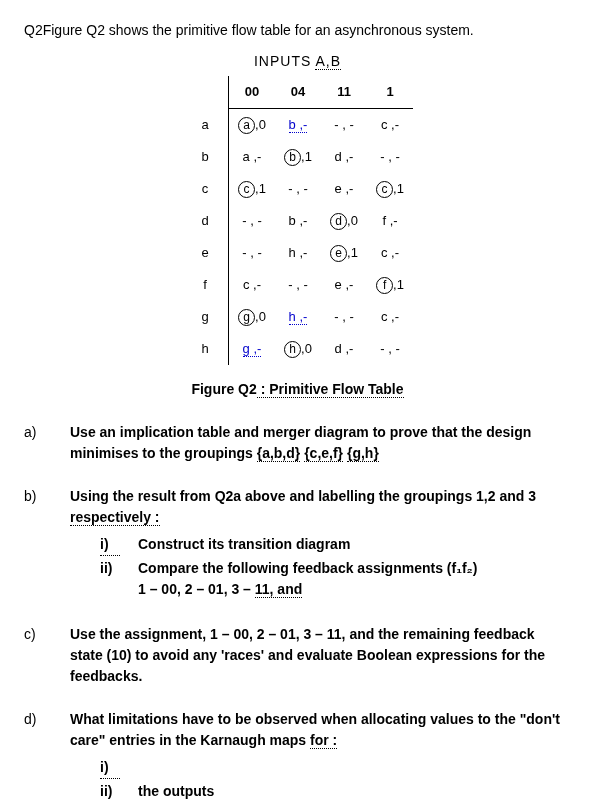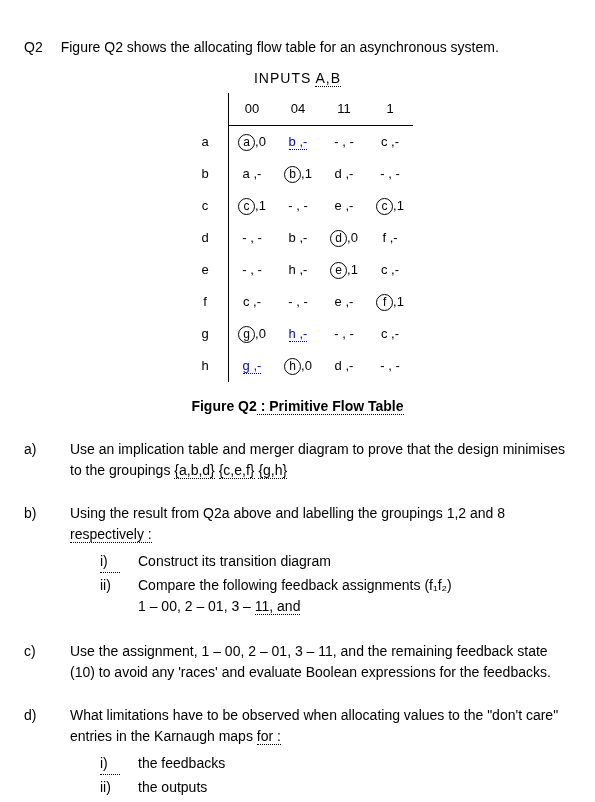--- a/index.html
+++ b/index.html
@@ -6,60 +6,60 @@
     font-family: Arial, Helvetica, sans-serif;
     font-size: 14px;
     color: #000;
     background: #fff;
     margin: 0;
     padding: 20px 24px;
     width: 595px;
     box-sizing: border-box;
     line-height: 1.5;
   }
-  .q-header { display: flex; gap: 18px; margin-bottom: 10px; margin-top: 17px; }
+  .q-header { display: flex; margin-bottom: 10px; }
   .q-num { font-weight: normal; }
   .inputs-label { text-align: center; margin: 8px 0 4px 0; letter-spacing: 1px; }
   .underline-dotted { border-bottom: 1px dotted #000; }
   .table-wrap { display: flex; justify-content: center; margin-bottom: 12px; }
   table.flow { border-collapse: collapse; }
   table.flow td, table.flow th {
     width: 44px;
     height: 30px;
     text-align: center;
     font-weight: normal;
     font-size: 13px;
   }
-  table.flow .col-head { border-bottom: 1.5px solid #000; }
+  table.flow .col-head { border-bottom: 1.5px solid #000; font-weight: bold; }
   table.flow .data-col-first { border-left: 1.5px solid #000; }
   .circled {
     display: inline-block;
     border: 1px solid #000;
     border-radius: 50%;
     width: 15px;
     height: 15px;
     line-height: 15px;
     font-size: 12px;
   }
   .cell { white-space: nowrap; }
   .link-blue { color: #0000cc; border-bottom: 1px dotted #0000cc; }
   .fig-caption { text-align: center; margin: 14px 0 22px 0; font-weight: bold; }
   .part { display: flex; gap: 22px; margin-bottom: 22px; }
   .part-label { width: 24px; flex-shrink: 0; }
-  .part-body { flex: 1; }
+  .part-body { flex: 1; font-weight: bold; }
   .sublist { margin-top: 6px; padding-left: 30px;}
   .sub { display: flex; gap: 18px; margin-bottom: 2px; }
   .sub-label { width: 20px; flex-shrink: 0; }
 </style>
 </head>
 <body>
 
 <div class="q-header">
   <div class="q-num">Q2</div>
-  <div>Figure Q2 shows the allocating flow table for an asynchronous system.</div>
+  <div>Figure Q2 shows the primitive flow table for an asynchronous system.</div>
 </div>
 
 <div class="inputs-label">
   <span>INPUTS </span><span class="underline-dotted">A,B</span>
 </div>
 
 <div class="table-wrap">
   <table class="flow">
     <tbody>
         <tr>
@@ -138,21 +138,21 @@
 <div class="part">
   <div class="part-label">a)</div>
   <div class="part-body">
     <span>Use an implication table and merger diagram to prove that the design minimises to the groupings </span><span class="underline-dotted">{a,b,d}</span><span> </span><span class="underline-dotted">{c,e,f}</span><span> </span><span class="underline-dotted">{g,h}</span>
   </div>
 </div>
 
 <div class="part">
   <div class="part-label">b)</div>
   <div class="part-body">
-    <span>Using the result from Q2a above and labelling the groupings 1,2 and 8 </span><span class="underline-dotted">respectively :</span>
+    <span>Using the result from Q2a above and labelling the groupings 1,2 and 3 </span><span class="underline-dotted">respectively :</span>
     <div class="sublist">
       <div class="sub">
         <div class="sub-label underline-dotted">i)</div>
         <div>Construct its transition diagram</div>
       </div>
       <div class="sub">
         <div class="sub-label">ii)</div>
         <div>
           <div>Compare the following feedback assignments (f₁f₂)</div>
           <div><span>1 – 00, 2 – 01, 3 – </span><span class="underline-dotted">11,  and</span></div>
@@ -167,21 +167,20 @@
   <div class="part-body">Use the assignment, 1 – 00, 2 – 01, 3 – 11, and the remaining feedback state (10) to avoid any 'races' and evaluate Boolean expressions for the feedbacks.</div>
 </div>
 
 <div class="part">
   <div class="part-label">d)</div>
   <div class="part-body">
     <span>What limitations have to be observed when allocating values to the "don't care" entries in the Karnaugh maps </span><span class="underline-dotted">for :</span>
     <div class="sublist">
       <div class="sub">
         <div class="sub-label underline-dotted">i)</div>
-        <div>the feedbacks</div>
       </div>
       <div class="sub">
         <div class="sub-label">ii)</div>
         <div>the outputs</div>
       </div>
     </div>
   </div>
 </div>
 
 </body></html>

